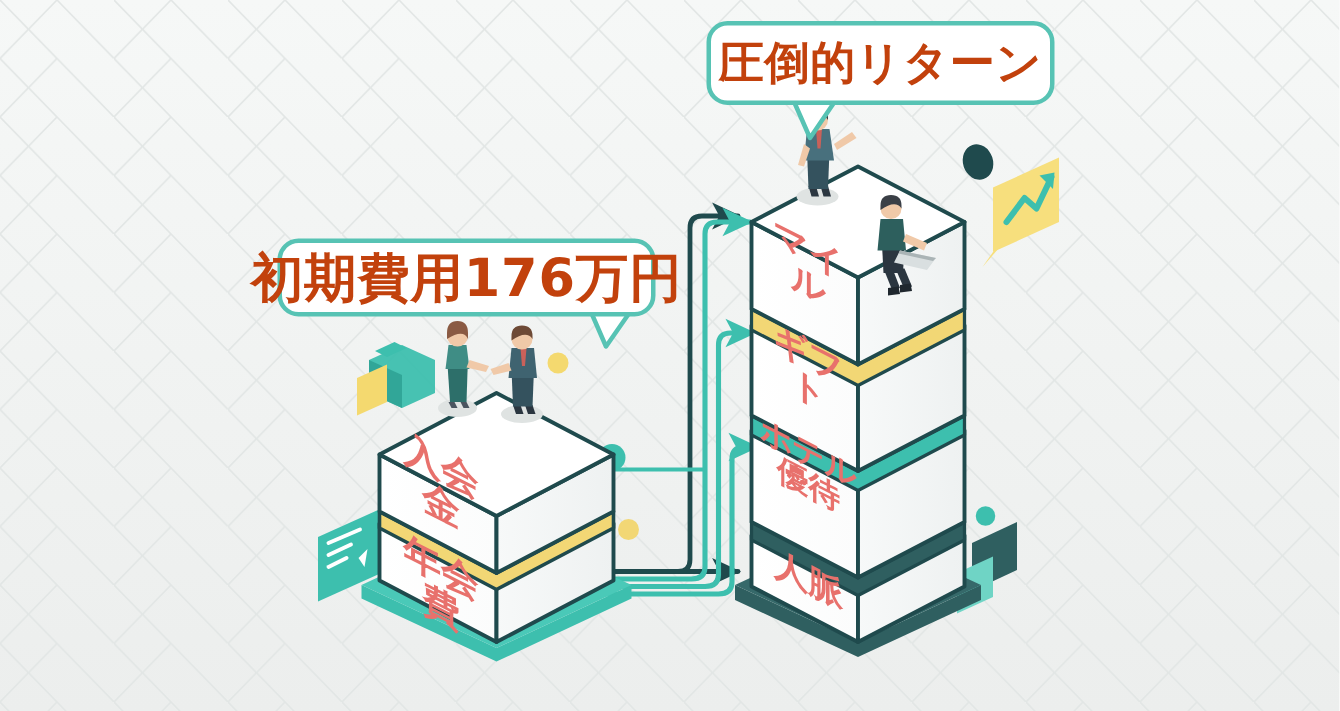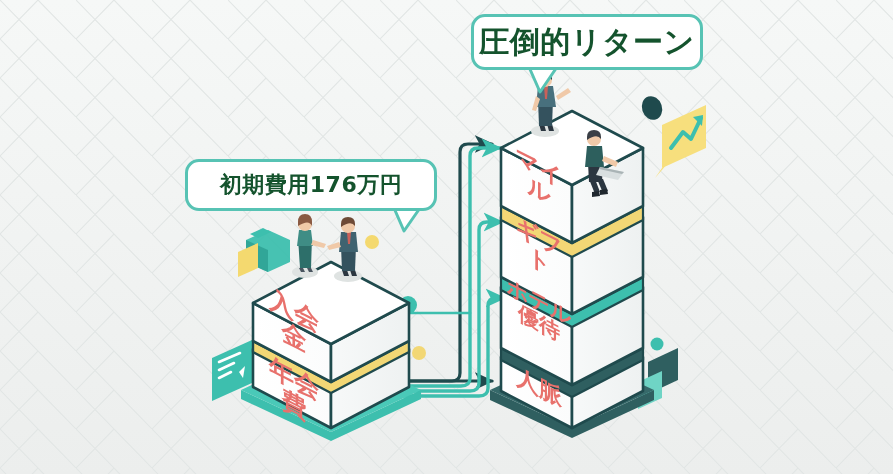--- a/index.html
+++ b/index.html
@@ -32,40 +32,40 @@
     z-index: 5;
     background: #ffffff;
     border: 3px solid #57c3b4;
     border-radius: 14px;
     display: flex;
     align-items: center;
     justify-content: center;
     box-sizing: border-box;
   }
   .bubble-text {
-    color: #14532d;
+    color: #c2410c;
     font-weight: bold;
     letter-spacing: 0.5px;
     white-space: nowrap;
     font-family: "DejaVu Sans", "Liberation Sans", sans-serif;
   }
   #bubble-return {
     left: 471px;
     top: 14px;
     width: 232px;
     height: 56px;
   }
   #bubble-return .bubble-text { font-size: 30px; }
   #bubble-cost {
     left: 185px;
     top: 159px;
     width: 252px;
     height: 52px;
   }
-  #bubble-cost .bubble-text { font-size: 22px; }
+  #bubble-cost .bubble-text { font-size: 35px; }
   .bubble-tail {
     position: absolute;
     z-index: 5;
   }
   .block-label {
     position: absolute;
     z-index: 4;
     color: #e8716c;
     font-weight: bold;
     font-family: "DejaVu Sans", "Liberation Sans", sans-serif;

